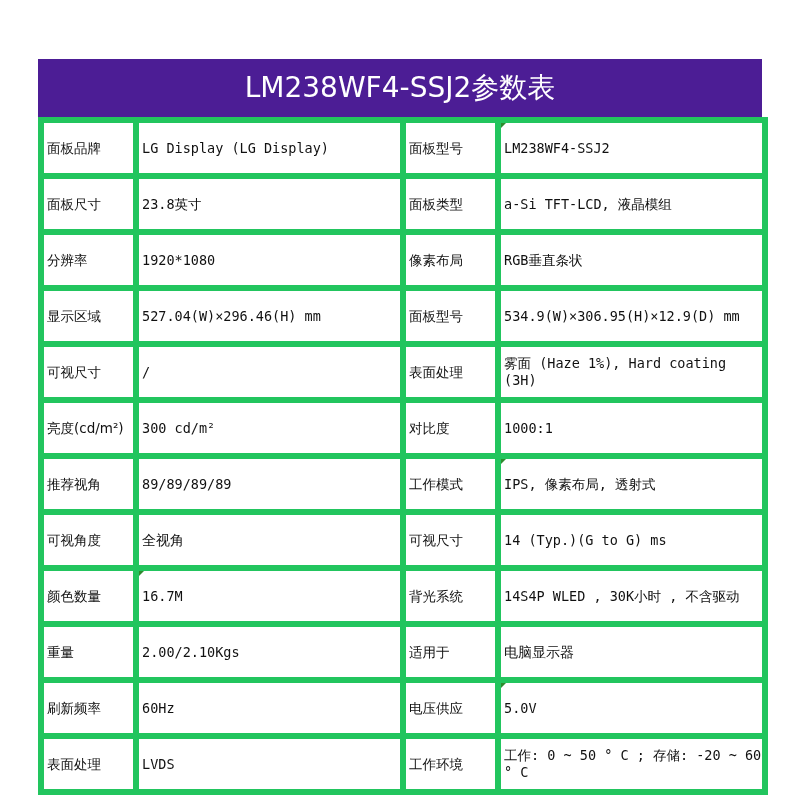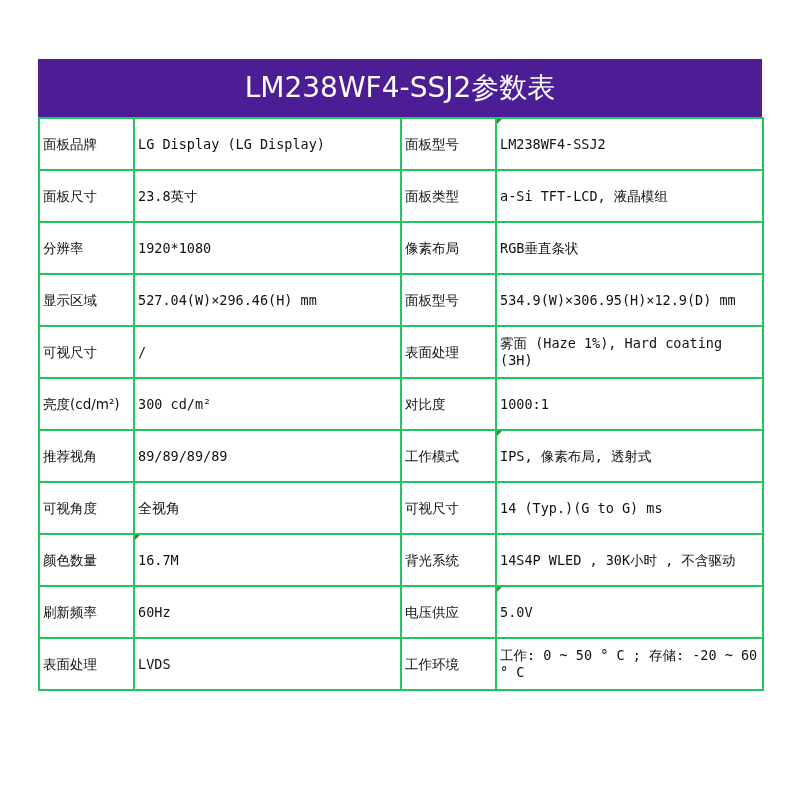--- a/index.html
+++ b/index.html
@@ -4,21 +4,21 @@
 <style>
   html, body { margin: 0; padding: 0; background: #ffffff; }
   body { width: 800px; height: 800px; position: relative; overflow: hidden;
          font-family: "DejaVu Sans", sans-serif; color: #111; }
   .sheet { position: absolute; left: 38px; top: 59px; width: 724px; }
   .title-bar { height: 58px; background: #4c1d95; color: #fff; display: flex;
                align-items: center; justify-content: center;
                font-family: "DejaVu Sans", sans-serif; font-size: 28px;
                letter-spacing: 0px; }
   table.spec { border-collapse: collapse; width: 724px; table-layout: fixed; }
-  table.spec td { border: 2px solid #22c55e; height: 50px; padding: 0 0 0 3px;
+  table.spec td { border: 6px solid #22c55e; height: 50px; padding: 0 0 0 3px;
                   vertical-align: middle; font-size: 13.5px; line-height: 17px;
                   position: relative; }
   td.lbl { font-family: "DejaVu Sans", sans-serif; font-size: 15px; }
   td.val { font-family: "DejaVu Sans Mono", monospace; font-size: 12.5px; }
   td.val.cjk { font-family: "DejaVu Sans", sans-serif; font-size: 14px; }
   col.c1 { width: 95px; } col.c2 { width: 267px; }
   col.c3 { width: 95px; } col.c4 { width: 267px; }
   .marker { position: absolute; left: 0; top: 0; width: 0; height: 0;
             border-top: 5px solid #2e8b2e; border-right: 5px solid transparent; }
 </style>
@@ -83,20 +83,26 @@
         <td class="lbl">可视尺寸</td>
         <td class="val">14 (Typ.)(G to G) ms</td>
       </tr>
       <tr>
         <td class="lbl">颜色数量</td>
         <td class="val"><span class="marker"></span><span>16.7M</span></td>
         <td class="lbl">背光系统</td>
         <td class="val">14S4P WLED , 30K小时 , 不含驱动</td>
       </tr>
       <tr>
+        <td class="lbl">重量</td>
+        <td class="val">2.00/2.10Kgs</td>
+        <td class="lbl">适用于</td>
+        <td class="val cjk">电脑显示器</td>
+      </tr>
+      <tr>
         <td class="lbl">刷新频率</td>
         <td class="val">60Hz</td>
         <td class="lbl">电压供应</td>
         <td class="val"><span class="marker"></span><span>5.0V</span></td>
       </tr>
       <tr>
         <td class="lbl">表面处理</td>
         <td class="val">LVDS</td>
         <td class="lbl">工作环境</td>
         <td class="val">工作: 0 ~ 50 ° C ; 存储: -20 ~ 60 ° C</td>

